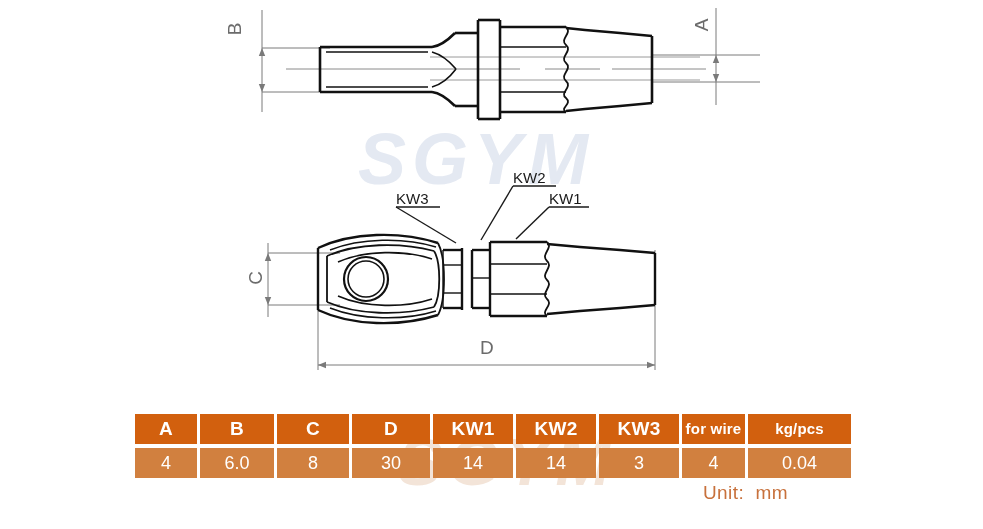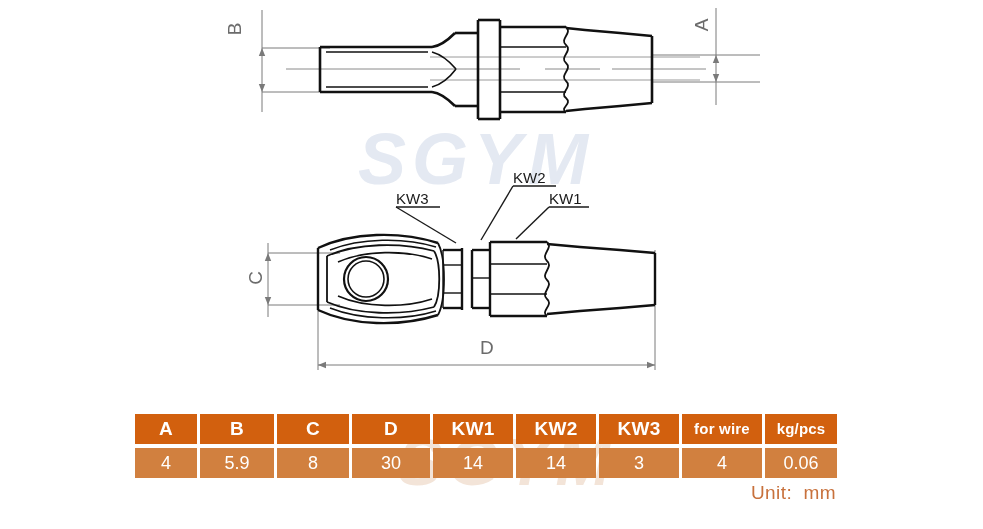--- a/index.html
+++ b/index.html
@@ -59,21 +59,20 @@
     font-weight: normal;
   }
   .unit-note {
     position: absolute;
     left: 703px;
     top: 482px;
     color: #c8713c;
     font-size: 19px;
     letter-spacing: 0.4px;
     white-space: pre;
-    margin-left: 48px;
   }
 
   
   .watermark {
     position: absolute;
     color: #e4e9f2;
     font-weight: bold;
     font-style: italic;
     letter-spacing: 6px;
     user-select: none;
@@ -268,34 +267,34 @@
   <table class="spec-table">
     <thead>
       <tr>
         <th style="width:62px">A</th>
         <th style="width:74px">B</th>
         <th style="width:72px">C</th>
         <th style="width:78px">D</th>
         <th style="width:80px">KW1</th>
         <th style="width:80px">KW2</th>
         <th style="width:80px">KW3</th>
-        <th class="th-narrow" style="width:80px">for wire</th>
-        <th class="th-narrow" style="width:72px">kg/pcs</th>
+        <th class="th-narrow" style="width:63px">for wire</th>
+        <th class="th-narrow" style="width:103px">kg/pcs</th>
       </tr>
     </thead>
     <tbody>
       <tr>
         <td>4</td>
-        <td>5.9</td>
+        <td>6.0</td>
         <td>8</td>
         <td>30</td>
         <td>14</td>
         <td>14</td>
         <td>3</td>
         <td>4</td>
-        <td>0.06</td>
+        <td>0.04</td>
       </tr>
     </tbody>
   </table>
 
   <div class="unit-note">Unit:  mm</div>
 
 </div>
 
 </body></html>

